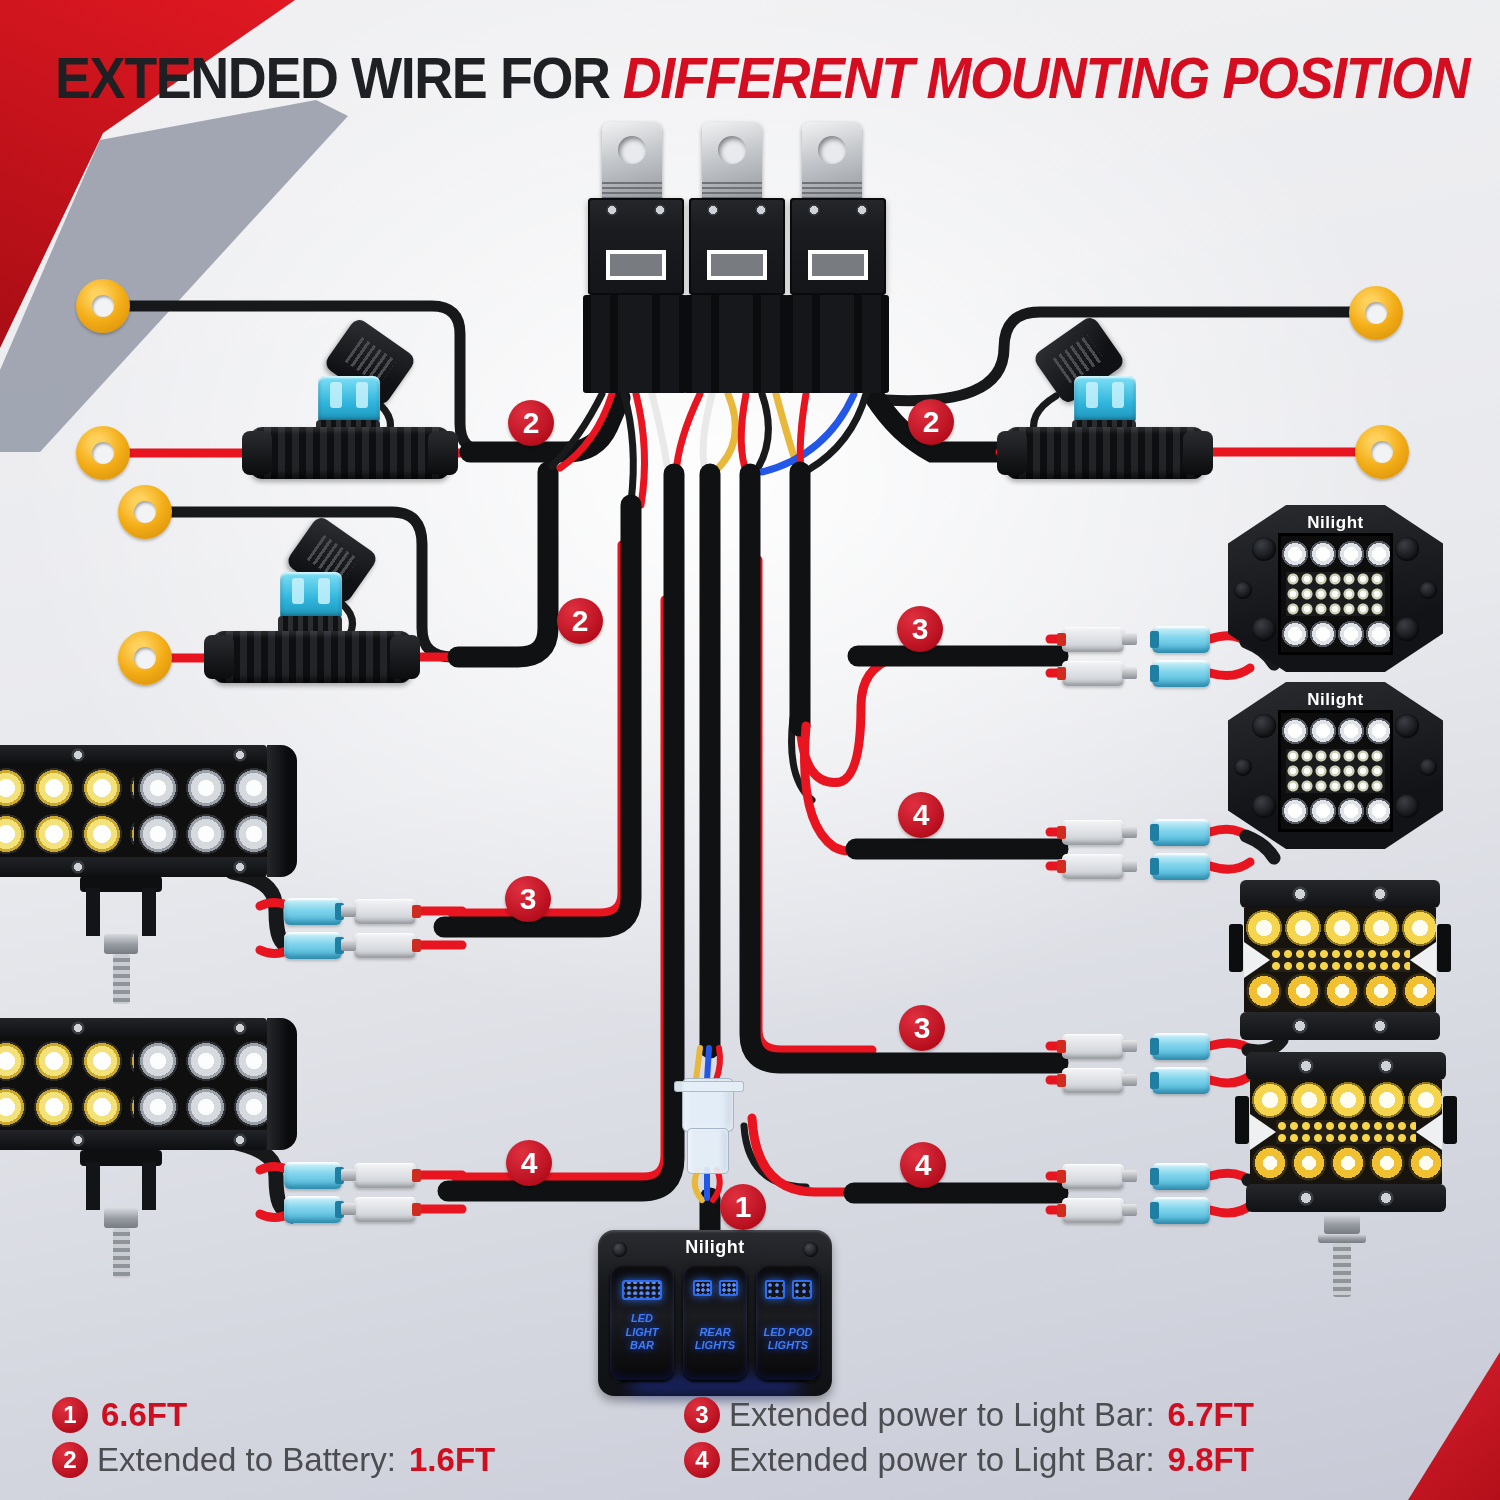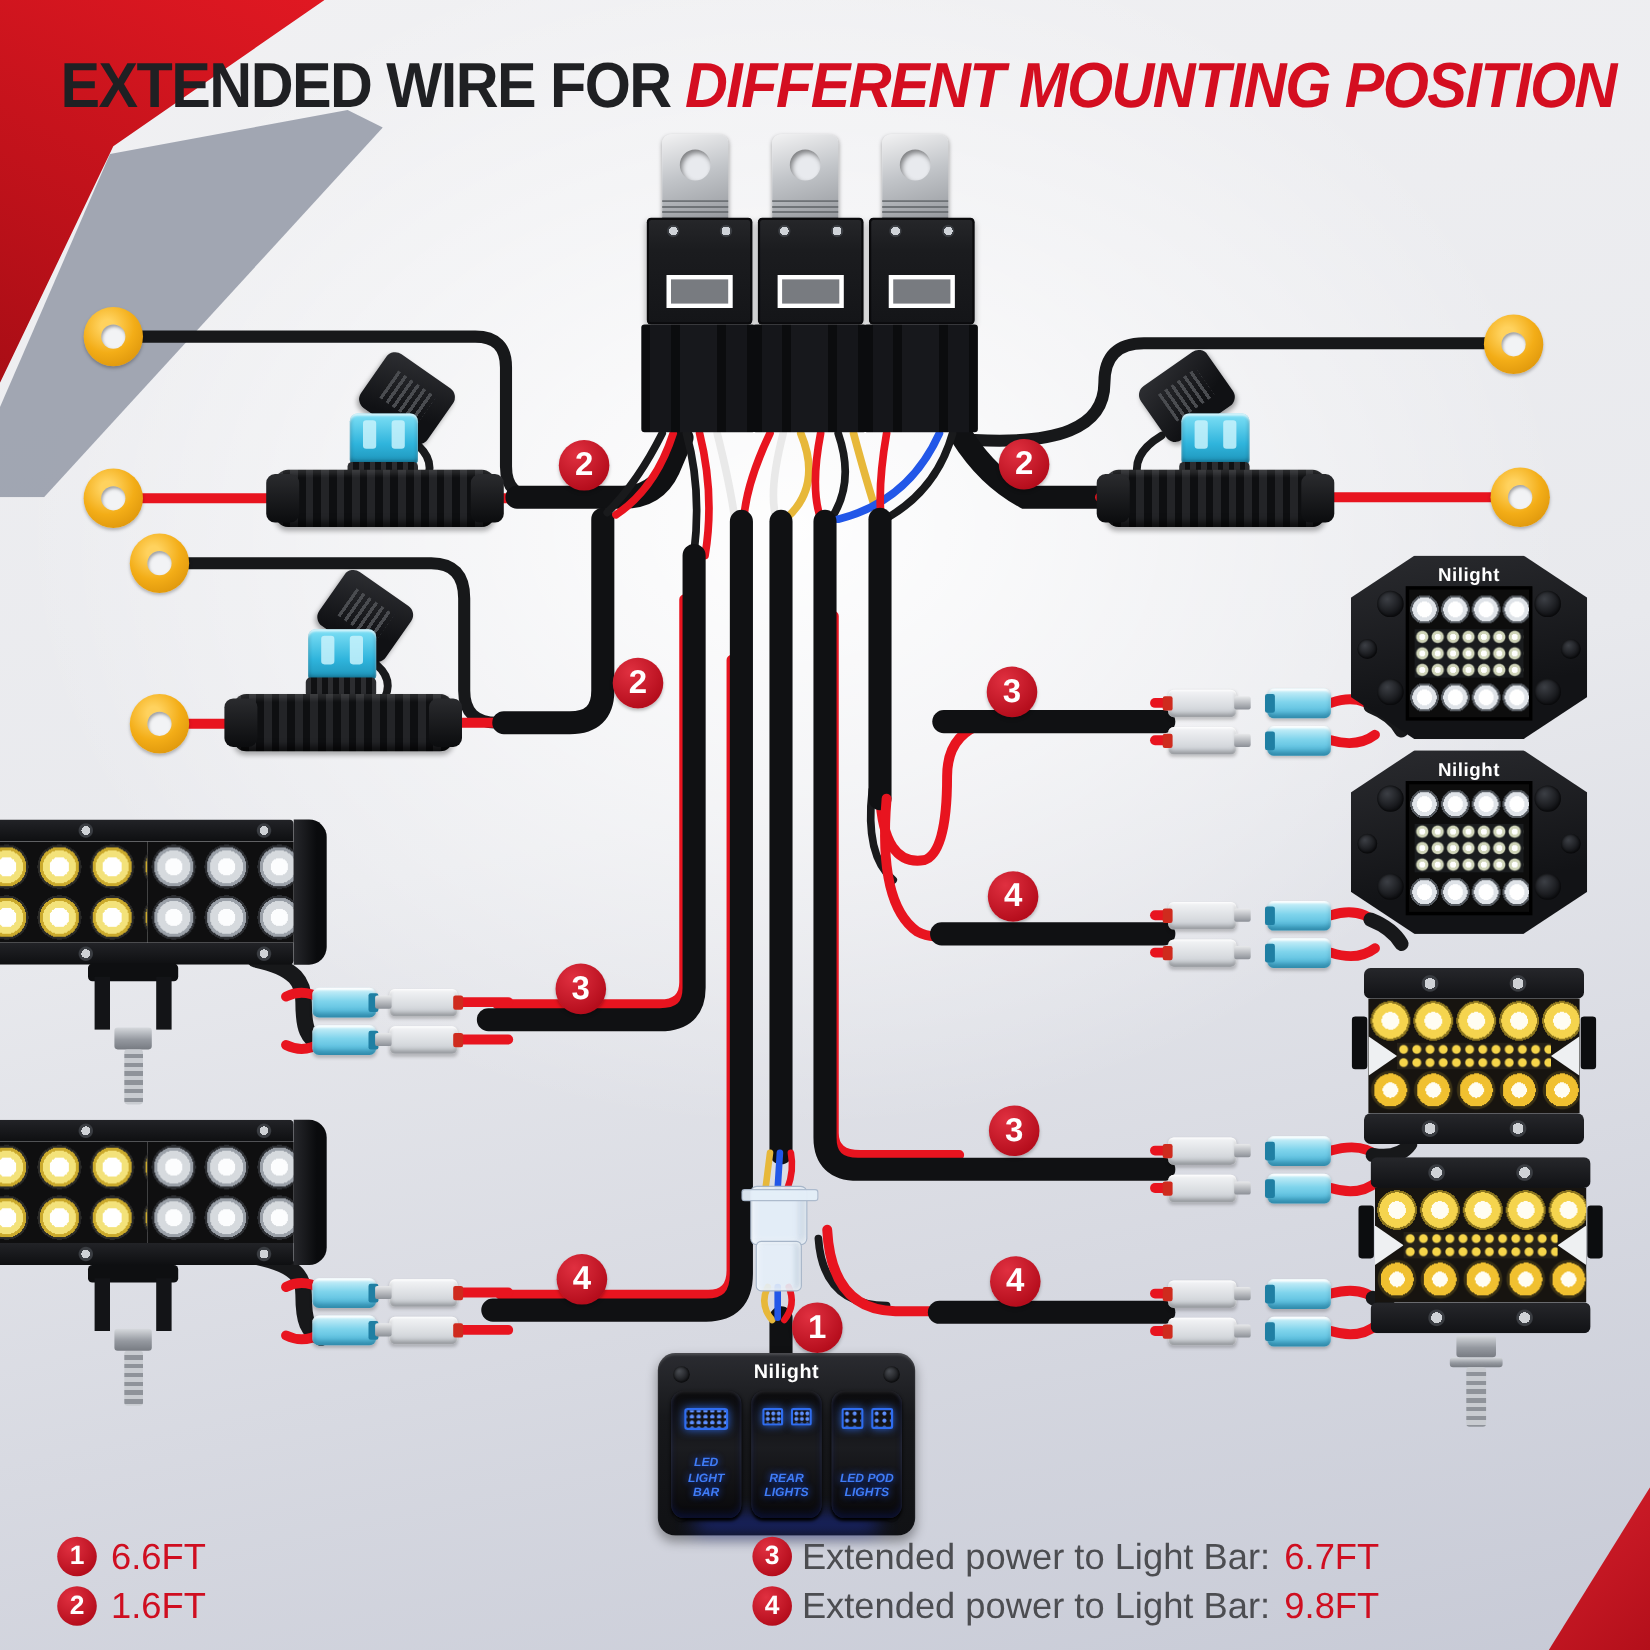--- a/index.html
+++ b/index.html
@@ -165,33 +165,33 @@
     box-shadow:inset 0 2px 3px rgba(255,255,255,.1),inset 0 -4px 6px rgba(20,40,160,.25),0 2px 3px #000;
     display:flex;flex-direction:column;align-items:center;}
   .icon-bar{margin-top:16px;width:36px;height:16px;border:2px solid #2f6df0;border-radius:3px;position:relative;
     background-image:radial-gradient(circle at 3px 4px,#5e90ff 0 1.6px,transparent 2.4px);background-size:6.2px 5.4px;background-position:2px 2px;
     box-shadow:0 0 9px rgba(47,109,240,.9);}
   .icon-pair{margin-top:16px;display:flex;gap:7px;}
   .icon-pair i{display:block;width:15px;height:12px;border:2px solid #2f6df0;border-radius:2px;
     background-image:radial-gradient(circle at 3px 3px,#5e90ff 0 1.4px,transparent 2.2px);background-size:5px 5px;
     box-shadow:0 0 8px rgba(47,109,240,.85);}
   .icon-pair.pods i{width:16px;height:15px;background-size:7px 6.5px;}
-  .rocker .rlabel{margin-top:auto;margin-bottom:16px;width:58px;text-align:center;
+  .rocker .rlabel{margin-top:auto;margin-bottom:28px;width:58px;text-align:center;
     font-size:11px;line-height:1.2;font-weight:bold;font-style:italic;color:#3f7cf6;
     text-shadow:0 0 7px #1d4fe8;}
   .panel-glow{position:absolute;bottom:6px;left:34px;width:166px;height:10px;background:#2746ff;filter:blur(9px);opacity:.65;}
   
   .badge{width:46px;height:46px;border-radius:50%;color:#fff;font-weight:bold;font-size:30px;
     background:radial-gradient(circle at 35% 28%,#e03040,#b50d1c 75%);
     display:flex;align-items:center;justify-content:center;box-shadow:0 2px 3px rgba(0,0,0,.25);}
   .legend-row{display:flex;align-items:center;gap:9px;font-size:33px;color:#4c4d51;}
   .legend-row .lbadge{width:36px;height:36px;border-radius:50%;flex:none;color:#fff;font-weight:bold;font-size:24px;
     background:radial-gradient(circle at 35% 28%,#e03040,#b50d1c 75%);
     display:flex;align-items:center;justify-content:center;}
-  .legend-row .lval{color:#cf0e20;font-weight:normal;margin-left:4px;}
+  .legend-row .lval{color:#cf0e20;font-weight:bold;margin-left:4px;}
 </style>
 </head>
 <body>
 
 <div class="stage">
 
   <div class="abs corner-gray"></div>
   <div class="abs corner-red"></div>
   <div class="abs corner-br"></div>
 
@@ -516,20 +516,21 @@
   <div class="abs title">
     <span class="t-black">EXTENDED WIRE FOR</span><span class="t-red">DIFFERENT MOUNTING POSITION</span>
   </div>
 
   <div class="abs legend-row" style="left:52px;top:1396px">
     <span class="lbadge">1</span>
     <span class="lval">6.6FT</span>
   </div>
   <div class="abs legend-row" style="left:52px;top:1441px">
     <span class="lbadge">2</span>
+    <span>Extended to Battery:</span>
     <span class="lval">1.6FT</span>
   </div>
   <div class="abs legend-row" style="left:684px;top:1396px">
     <span class="lbadge">3</span>
     <span>Extended power to Light Bar:</span>
     <span class="lval">6.7FT</span>
   </div>
   <div class="abs legend-row" style="left:684px;top:1441px">
     <span class="lbadge">4</span>
     <span>Extended power to Light Bar:</span>

